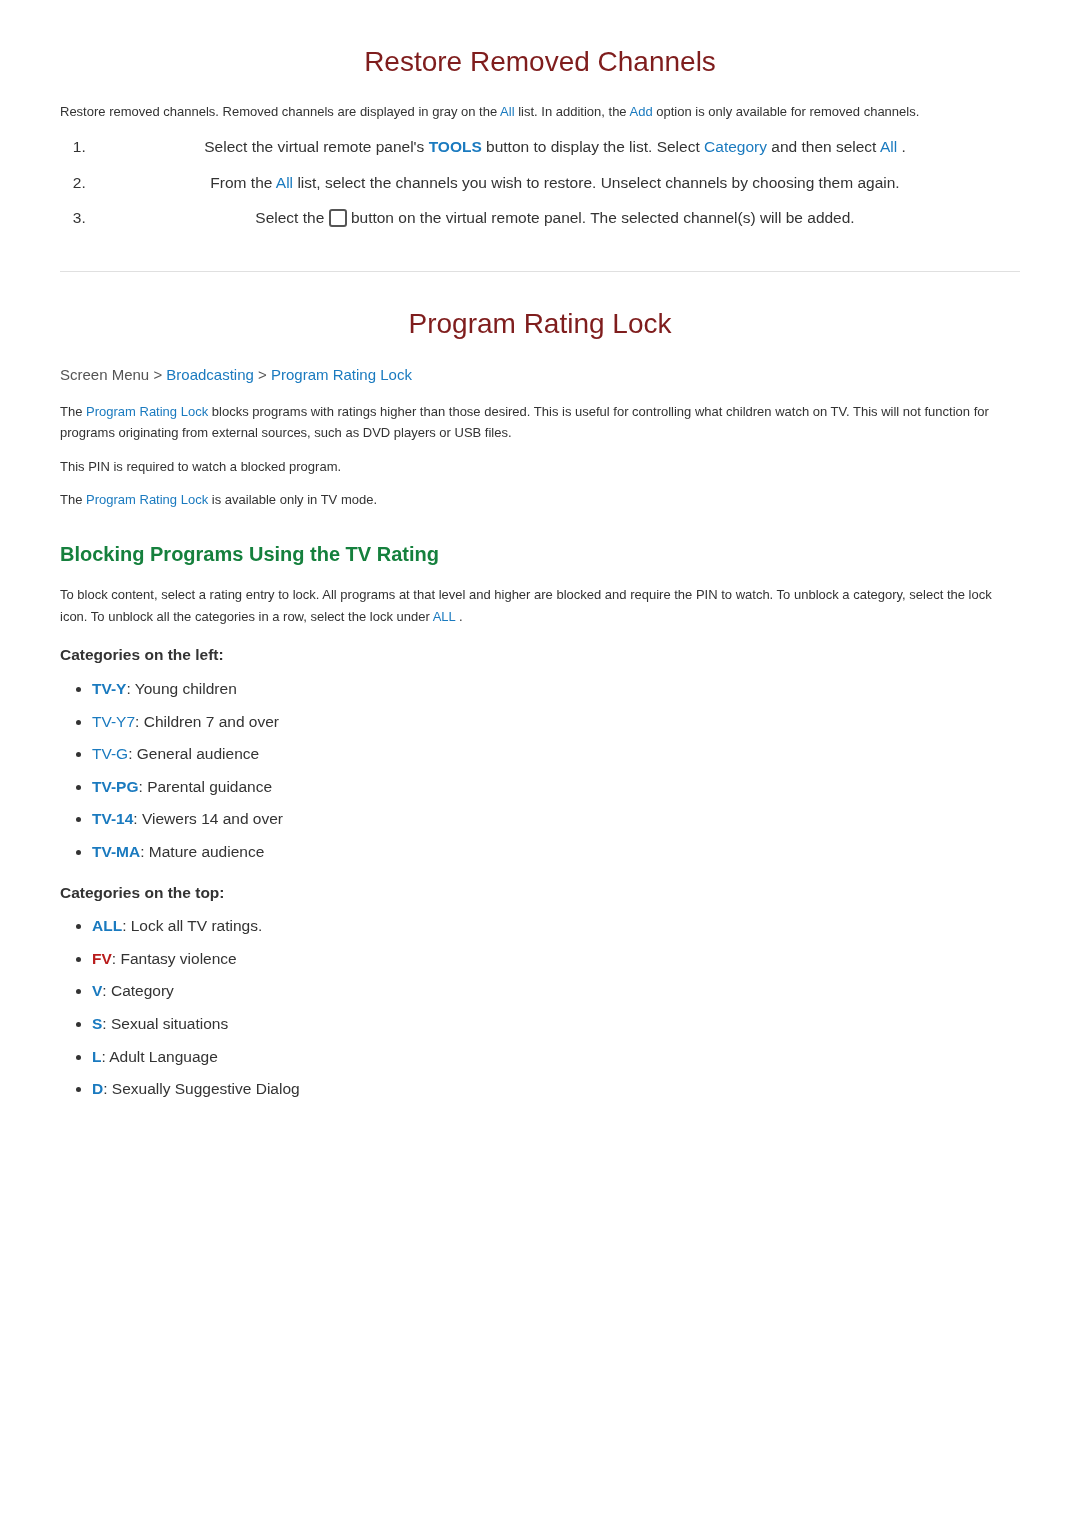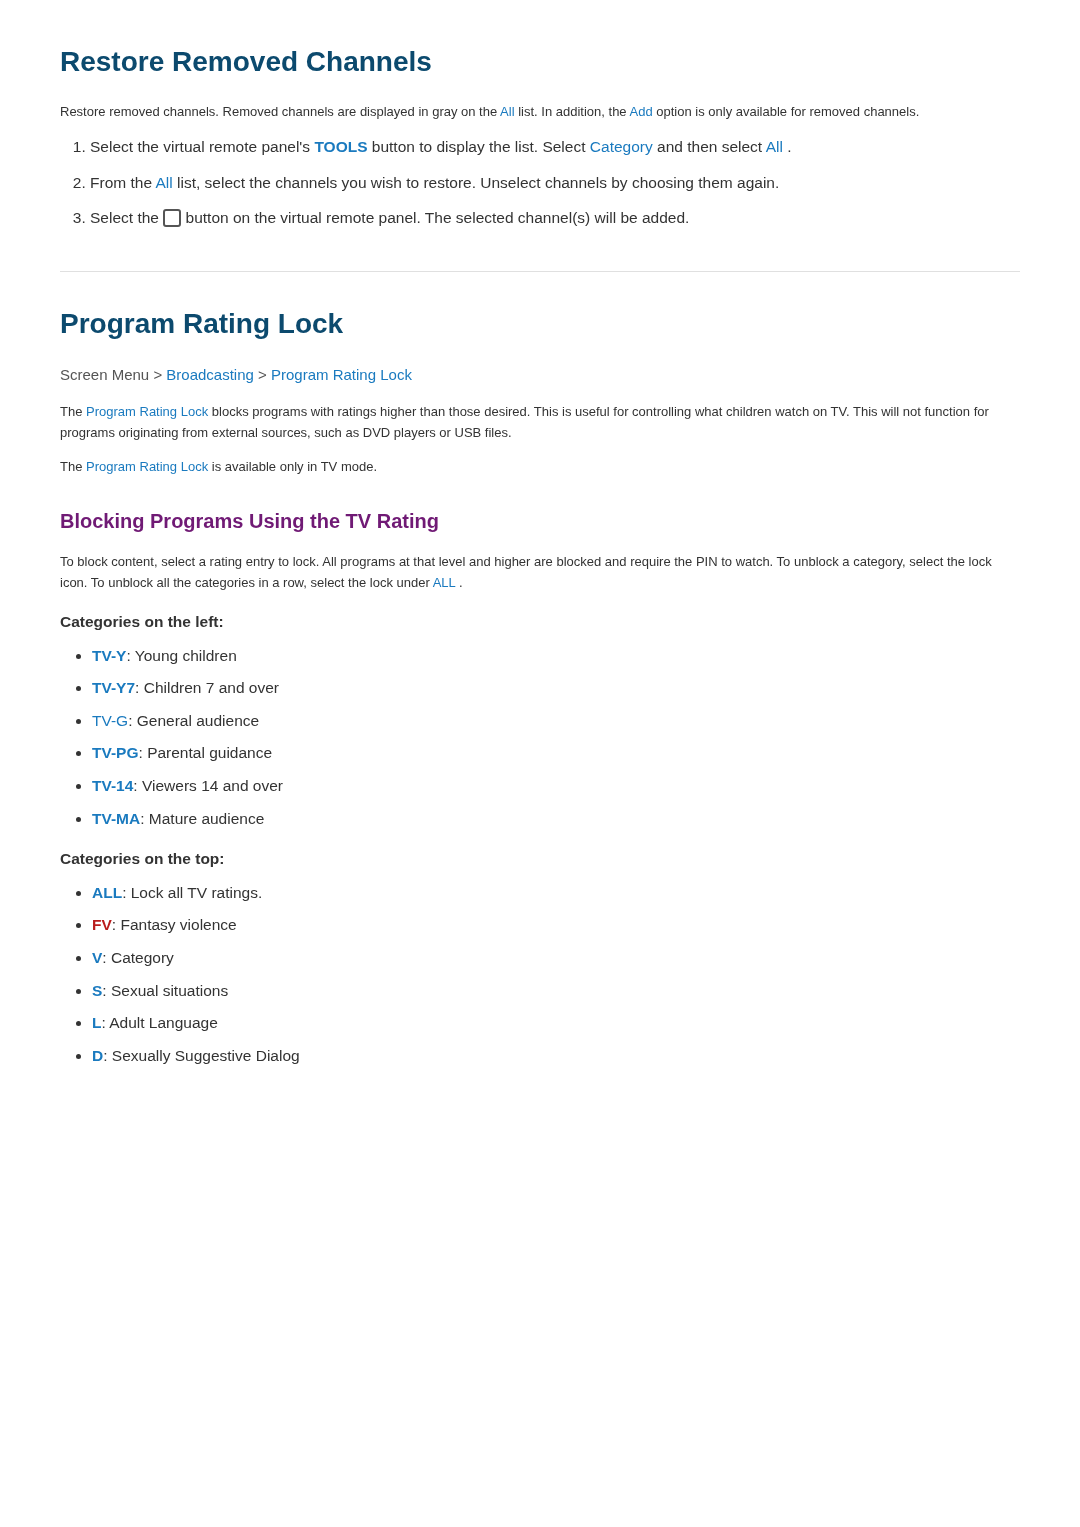--- a/index.html
+++ b/index.html
@@ -18,29 +18,30 @@
       padding: 40px 60px;
       line-height: 1.6;
     }
 
     .section {
       margin-bottom: 40px;
     }
 
     .section-title {
       font-size: 28px;
-      font-weight: 700;
-      color: #0c4a6e;
+      font-weight: 400;
+      color: #7f1d1d;
       margin-bottom: 16px;
+      text-align: center;
     }
 
     .subsection-title {
       font-size: 20px;
       font-weight: 600;
-      color: #701a75;
+      color: #15803d;
       margin-bottom: 14px;
       margin-top: 10px;
     }
 
     .body-text {
       font-size: 13px;
       color: #333;
       margin-bottom: 12px;
       line-height: 1.65;
     }
@@ -61,20 +62,21 @@
       margin-bottom: 14px;
     }
 
     .breadcrumb .crumb-link {
       color: #1a7abf;
     }
 
     ol {
       margin-left: 30px;
       margin-bottom: 12px;
+      text-align: center;
     }
 
     ol li {
       font-size: 15.5px;
       color: #333;
       margin-bottom: 10px;
       line-height: 1.65;
     }
 
     ul {
@@ -164,40 +166,41 @@
     <span> &gt; </span>
     <span class="crumb-link">Program Rating Lock</span>
   </p>
 
   <p class="body-text">
     <span>The</span>
     <span class="highlight">Program Rating Lock</span>
     <span>blocks programs with ratings higher than those desired. This is useful for controlling what children watch on TV. This will not function for programs originating from external sources, such as DVD players or USB files.</span>
   </p>
 
+  <p class="body-text">This PIN is required to watch a blocked program.</p>
 
   <p class="body-text">
     <span>The</span>
     <span class="highlight">Program Rating Lock</span>
     <span>is available only in TV mode.</span>
   </p>
 
   <div class="section" style="margin-top: 28px;">
     <h2 class="subsection-title">Blocking Programs Using the TV Rating</h2>
 
     <p class="body-text">
       <span>To block content, select a rating entry to lock. All programs at that level and higher are blocked and require the PIN to watch. To unblock a category, select the lock icon. To unblock all the categories in a row, select the lock under</span>
       <span class="highlight">ALL</span>
       <span>.</span>
     </p>
 
     <p class="categories-label">Categories on the left:</p>
     <ul id="left-list">
         <li><span style="color:#1a7abf;font-weight:600;">TV-Y</span><span>: Young children</span></li>
-        <li><span style="color:#1a7abf;font-weight:700;">TV-Y7</span><span>: Children 7 and over</span></li>
+        <li><span style="color:#1a7abf;font-weight:400;">TV-Y7</span><span>: Children 7 and over</span></li>
         <li><span style="color:#1a7abf;font-weight:400;">TV-G</span><span>: General audience</span></li>
         <li><span style="color:#1a7abf;font-weight:600;">TV-PG</span><span>: Parental guidance</span></li>
         <li><span style="color:#1a7abf;font-weight:600;">TV-14</span><span>: Viewers 14 and over</span></li>
         <li><span style="color:#1a7abf;font-weight:600;">TV-MA</span><span>: Mature audience</span></li>
       </ul>
 
     <p class="categories-label">Categories on the top:</p>
     <ul id="top-list">
         <li><span style="color:#1a7abf;font-weight:600;">ALL</span><span>: Lock all TV ratings.</span></li>
         <li><span style="color:#b91c1c;font-weight:600;">FV</span><span>: Fantasy violence</span></li>

